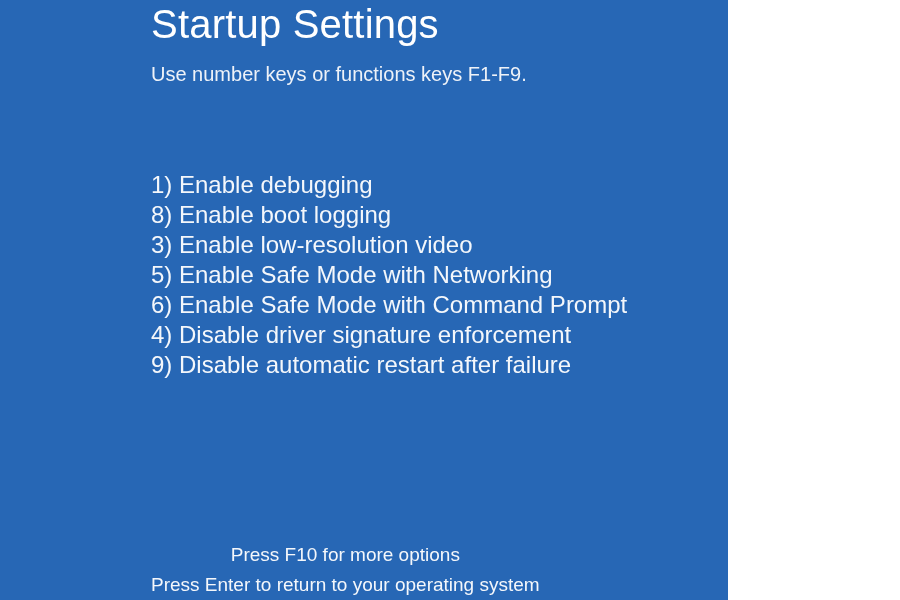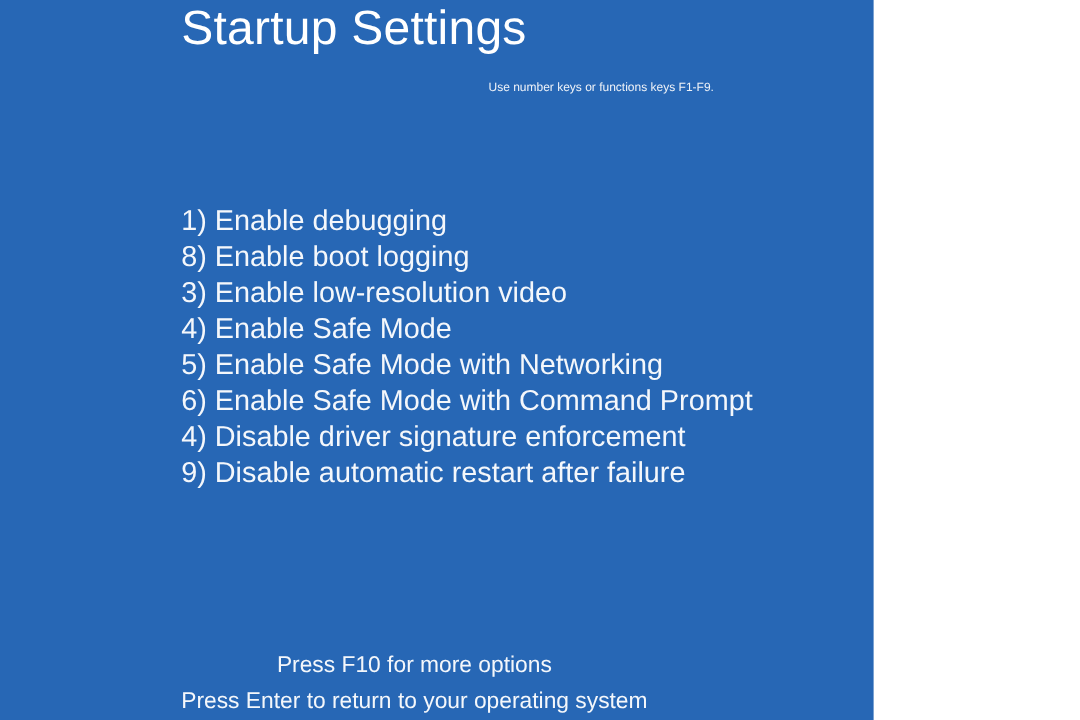--- a/index.html
+++ b/index.html
@@ -44,27 +44,26 @@
     font-size: 19px;
     font-weight: 400;
     line-height: 24px;
     margin: 0;
     padding-top: 28px;
     white-space: nowrap;
   }
 
   .hint {
     color: #eef2f8;
-    font-size: 10px;
+    font-size: 20px;
     font-weight: 400;
     line-height: 18px;
     margin: 0;
     padding-top: 19px;
     white-space: nowrap;
-    text-align: center;
   }
 
   .options {
     list-style: none;
     margin: 0;
     padding: 0;
     position: absolute;
     top: 170px;
     left: 0;
   }
@@ -161,21 +160,20 @@
 
     <h1 class="page-title">Startup Settings</h1>
 
 
     <p class="hint">Use number keys or functions keys F1-F9.</p>
 
     <ul class="options">
       <li class="option-item">1) Enable debugging</li>
       <li class="option-item">8) Enable boot logging</li>
       <li class="option-item">3) Enable low-resolution video</li>
-      <li class="option-item">4) Enable Safe Mode</li>
       <li class="option-item">5) Enable Safe Mode with Networking</li>
       <li class="option-item">6) Enable Safe Mode with Command Prompt</li>
       <li class="option-item">4) Disable driver signature enforcement</li>
       <li class="option-item">9) Disable automatic restart after failure</li>
     </ul>
 
     <div class="footer">
       <div class="footer-line">Press F10 for more options</div>
       <div class="footer-line">Press Enter to return to your operating system</div>
     </div>

